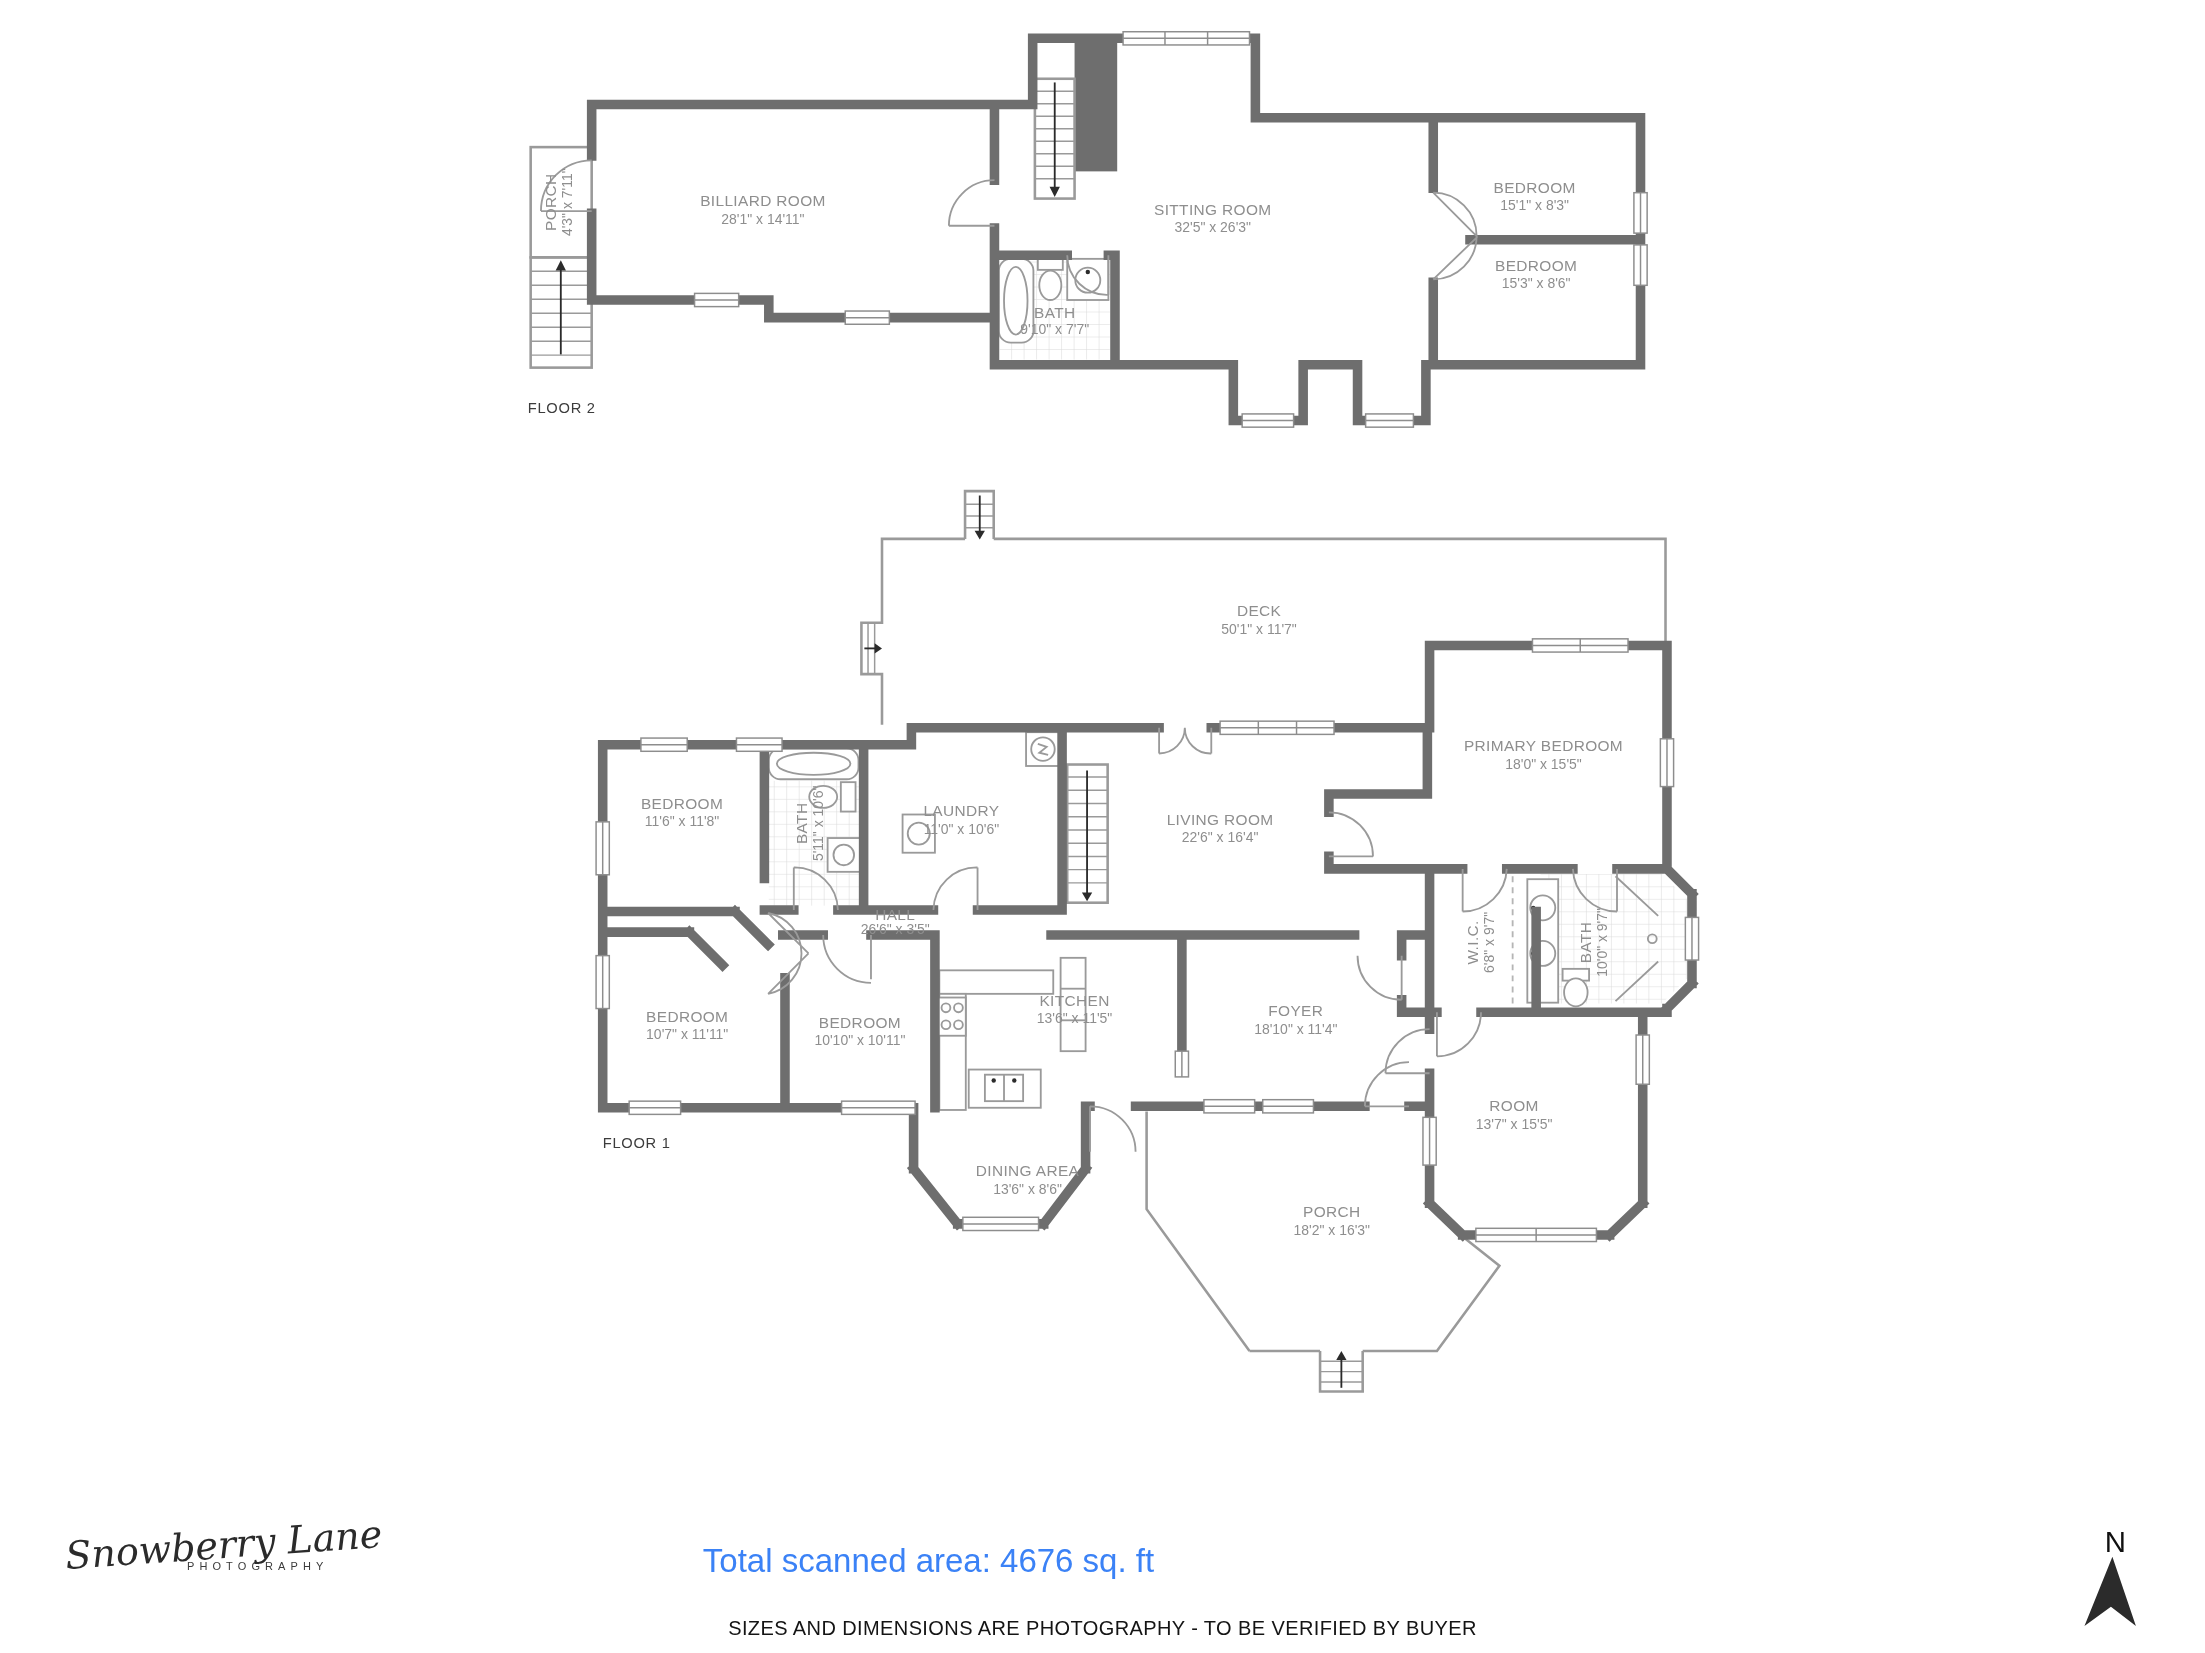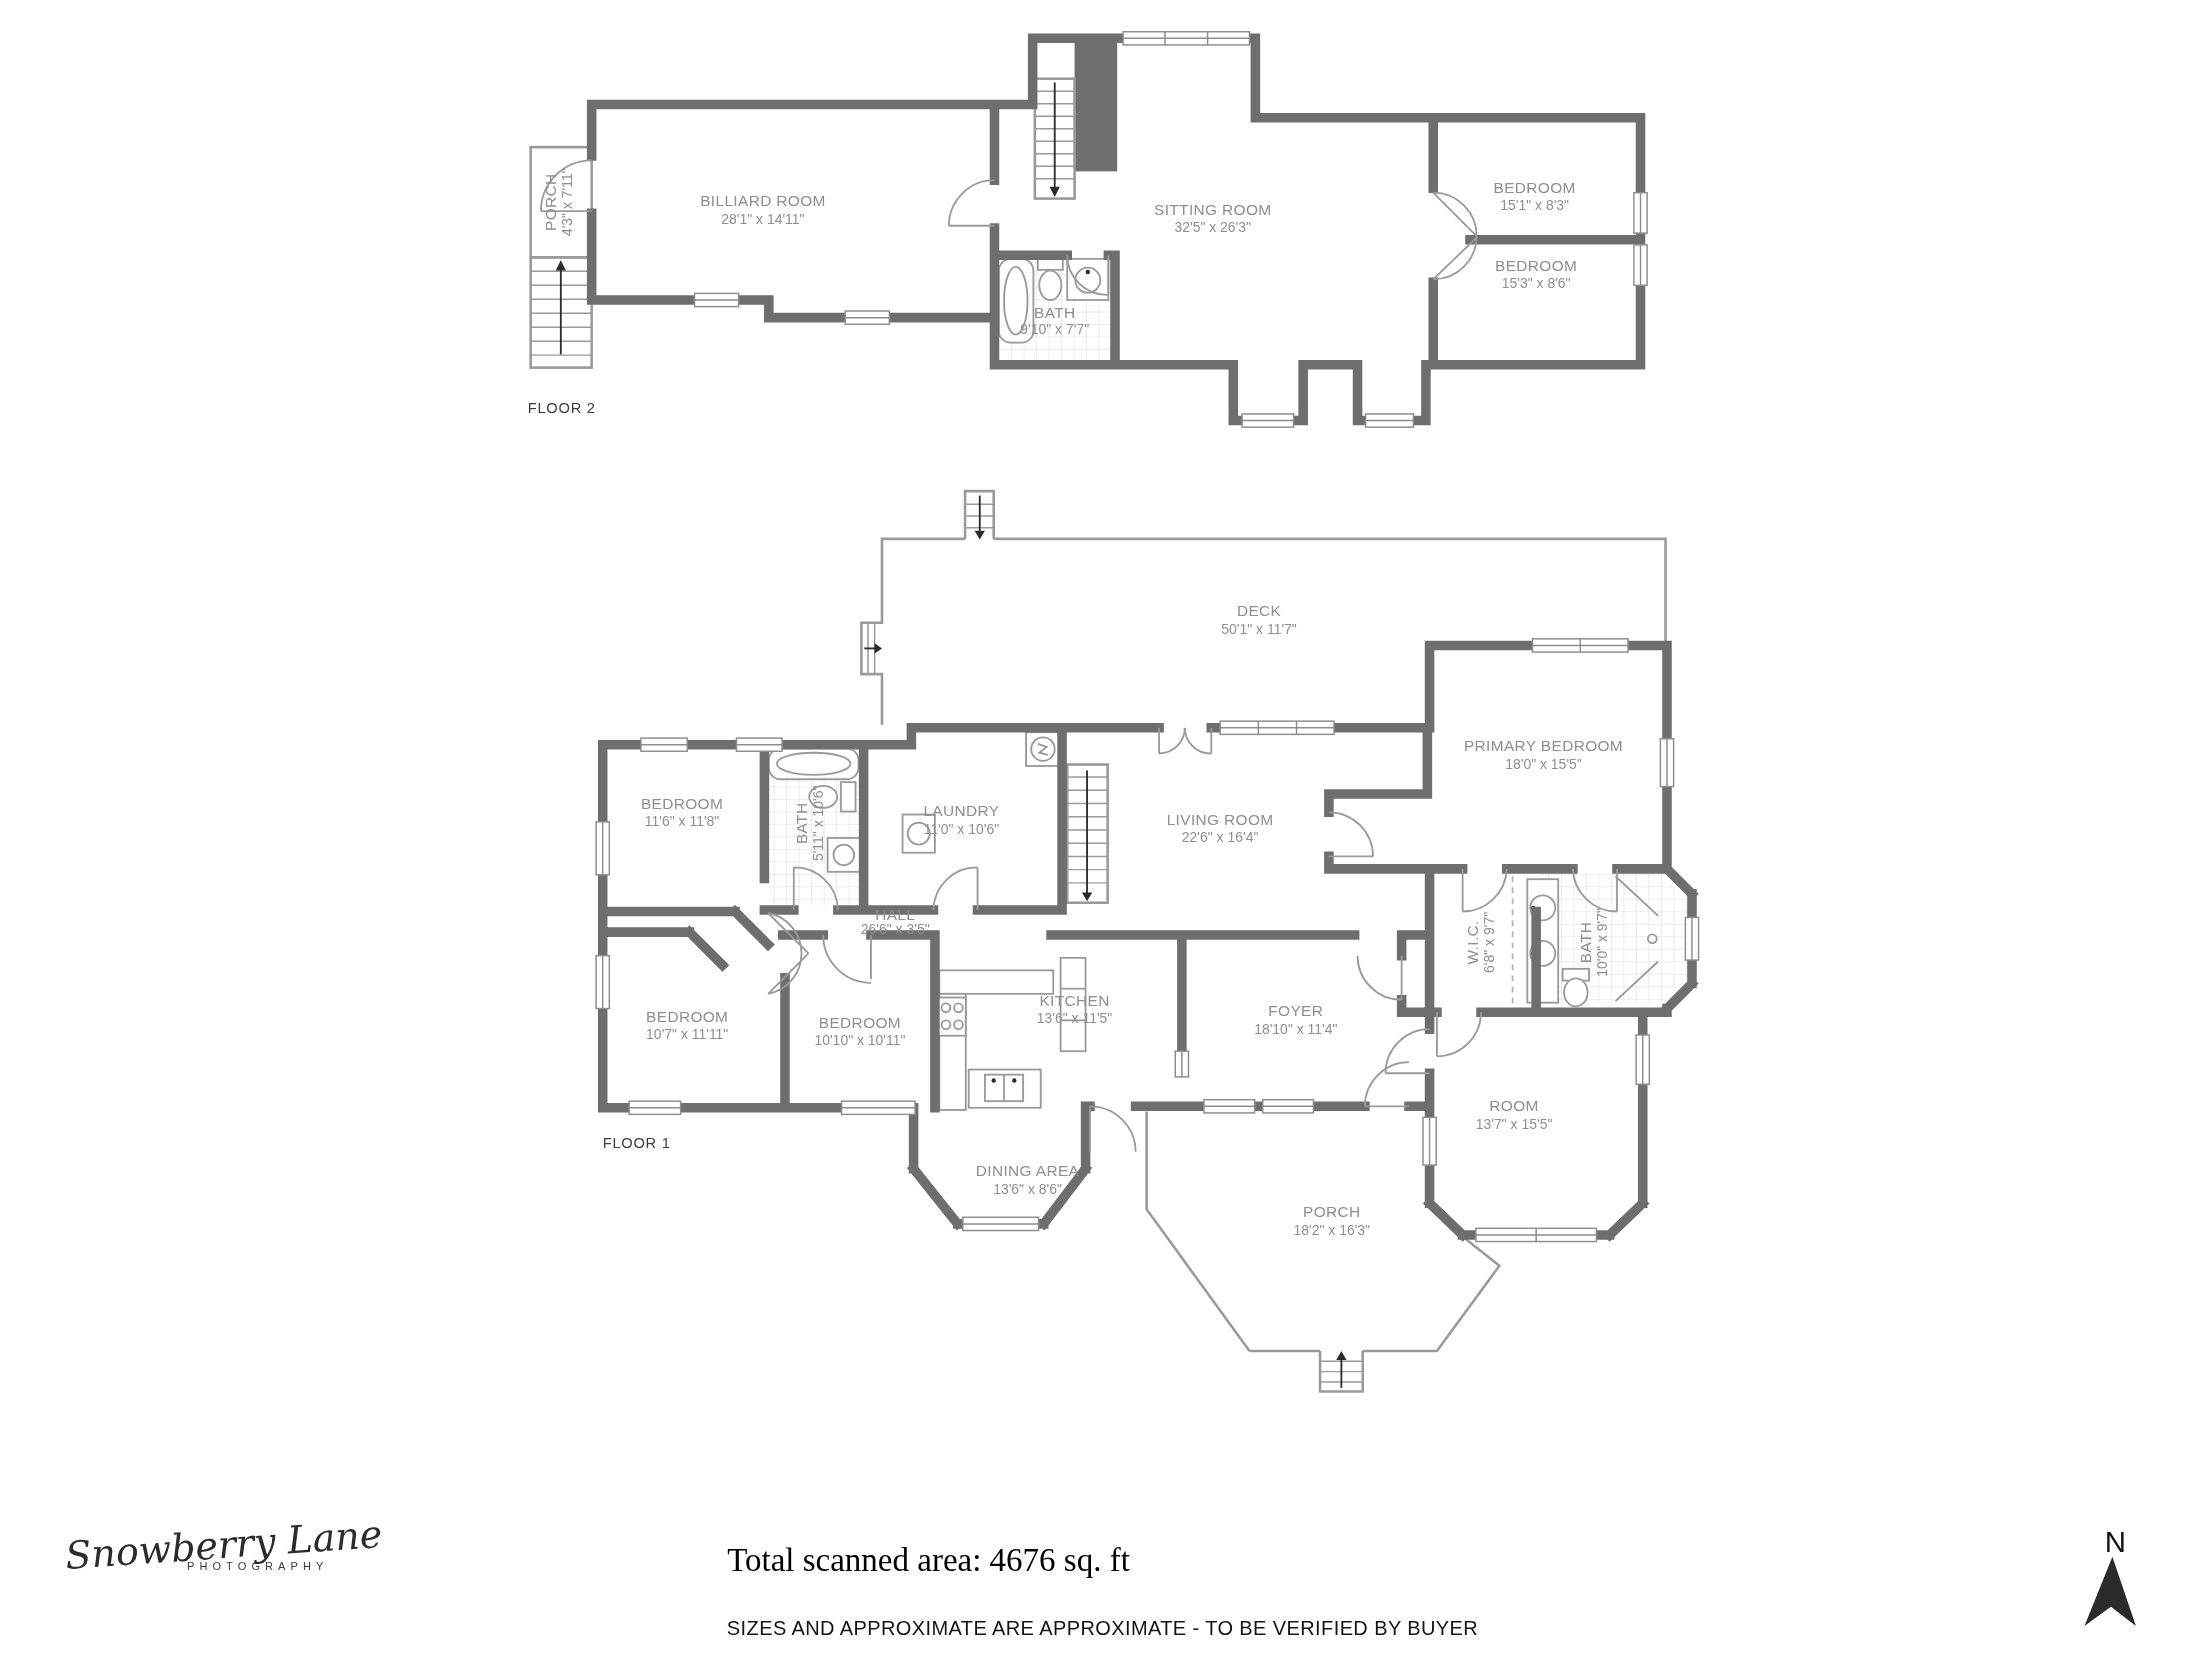--- a/index.html
+++ b/index.html
@@ -14,21 +14,21 @@
   .winl{stroke:#8d8d8d;stroke-width:2;fill:none;}
   .door{stroke:#9a9a9a;stroke-width:2.5;fill:none;}
   .arrow{stroke:#2b2b2b;stroke-width:2.5;fill:none;}
   .ah{fill:#2b2b2b;stroke:none;}
   .dash{stroke:#b5b5b5;stroke-width:2.5;fill:none;stroke-dasharray:8 7;}
   .rn{font-family:"Liberation Sans",sans-serif;font-size:21px;fill:#8e8e8e;letter-spacing:.5px;text-anchor:middle;}
   .rd{font-family:"Liberation Sans",sans-serif;font-size:19px;fill:#8e8e8e;text-anchor:middle;}
   .fl{font-family:"Liberation Sans",sans-serif;font-size:20px;fill:#3c3c3c;letter-spacing:1px;}
   .compass-n{font-family:"Liberation Sans",sans-serif;font-size:40px;fill:#101010;text-anchor:middle;}
   #total-area{position:absolute;top:1542px;left:0;width:1857px;text-align:center;
-    font-family:Liberation Serif, serif;font-size:33px;color:#000000;}
+    font-family:Liberation Sans, sans-serif;font-size:33px;color:#3b82f6;}
   #disclaimer{position:absolute;top:1617px;left:0;width:2205px;text-align:center;
     font-family:"Liberation Sans",sans-serif;font-size:20px;color:#141414;letter-spacing:0.4px;}
   #logo{position:absolute;left:65px;top:1523px;color:#2b2b2b;}
   #logo .brand{font-family:"DejaVu Serif",serif;font-style:italic;font-size:38px;transform:rotate(-4deg);display:block;}
   #logo .sub{display:block;font-family:"Liberation Sans",sans-serif;font-size:11px;letter-spacing:5.1px;color:#3a3a3a;margin:-7.4px 0 0 68px;text-align:center;}
 </style>
 </head>
 <body>
 
 <svg width="2205" height="1654" viewBox="0 0 3000 2250">
@@ -385,19 +385,19 @@
     </g>
   </g>
 
   <g>
     <text class="compass-n" x="2878" y="2112">N</text>
     <polygon class="ah" points="2874,2118 2836,2212 2872,2186 2906,2212"></polygon>
   </g>
 </svg>
 
 <div id="total-area">Total scanned area: 4676 sq. ft</div>
-<div id="disclaimer">SIZES AND APPROXIMATE ARE APPROXIMATE - TO BE VERIFIED BY BUYER</div>
+<div id="disclaimer">SIZES AND DIMENSIONS ARE PHOTOGRAPHY - TO BE VERIFIED BY BUYER</div>
 
 <div id="logo">
   <span class="brand">Snowberry Lane</span>
   <span class="sub">PHOTOGRAPHY</span>
 </div>
 
 
 </body></html>

